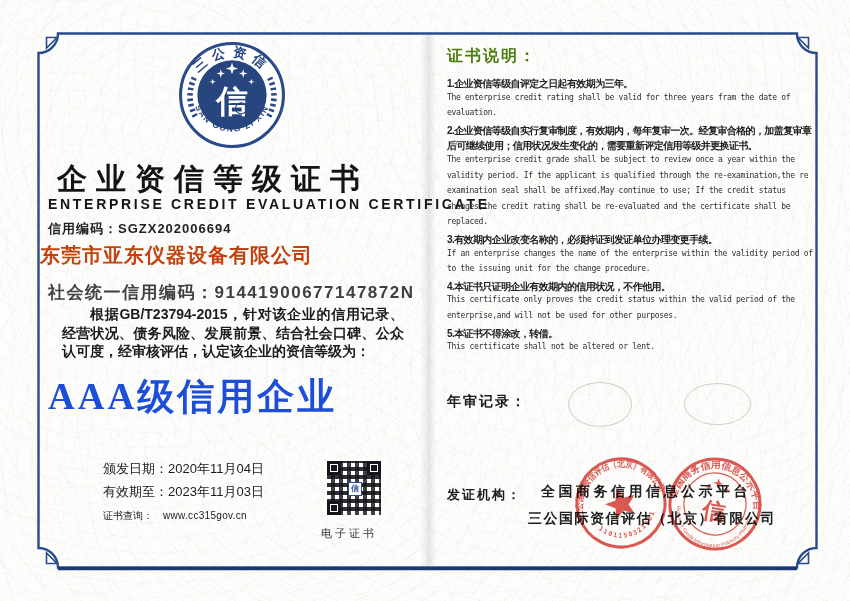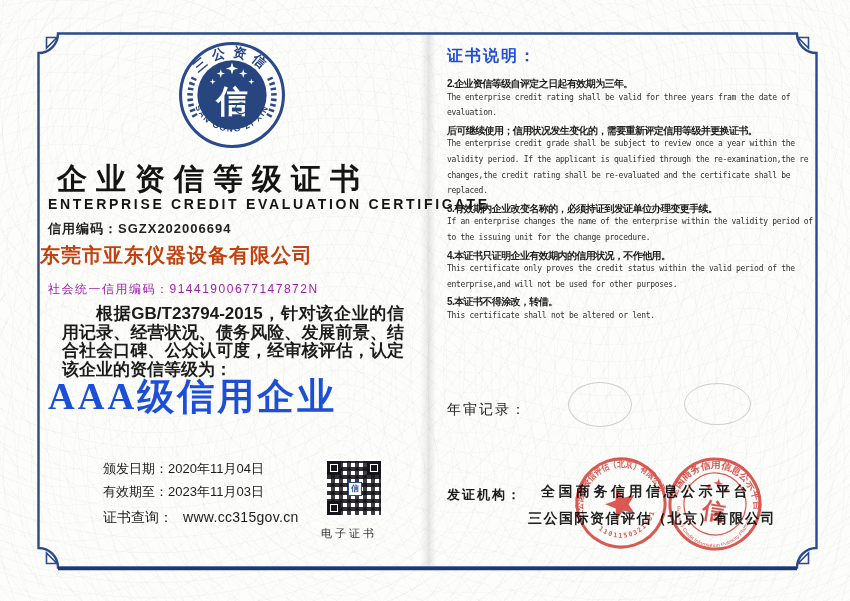--- a/index.html
+++ b/index.html
@@ -28,48 +28,48 @@
   .abs{position:absolute;}
   .ctr{text-align:left;}
   
   .logo-wrap{left:178px;top:41px;width:108px;height:108px;}
   .cert-title{left:48px;top:159px;width:368px;font-family:"Liberation Serif",serif;
     font-size:30px;font-weight:bold;color:#141414;letter-spacing:9px;text-indent:9px;white-space:nowrap;}
   .cert-title-en{left:48px;top:196px;width:368px;font-size:14px;font-weight:bold;color:#151515;
     letter-spacing:2.7px;white-space:nowrap;}
   .credit-code{left:48px;top:220px;width:368px;font-size:13px;font-weight:bold;color:#222;letter-spacing:1px;}
   .company{left:40px;top:242px;width:384px;font-size:20px;font-weight:bold;color:#c2410c;letter-spacing:1px;white-space:nowrap;}
-  .uscc{left:48px;top:281px;width:368px;font-size:12px;font-weight:normal;color:#a21caf;letter-spacing:1.5px;white-space:nowrap;}
-  .statement{left:62px;top:305px;width:342px;font-size:17px;font-weight:bold;color:#1b1b1b;
+  .uscc{left:48px;top:281px;width:368px;font-size:17px;font-weight:bold;color:#404040;letter-spacing:1.5px;white-space:nowrap;}
+  .statement{left:62px;top:305px;width:342px;font-size:14px;font-weight:bold;color:#1b1b1b;
     line-height:18.5px;text-align:justify;text-indent:2em;}
   .rating{left:48px;top:372px;width:368px;font-family:"Liberation Serif",serif;
     font-size:37px;font-weight:bold;color:#1d4ed8;letter-spacing:3px;white-space:nowrap;}
   .date-row{font-size:13px;font-weight:normal;color:#1b1b1b;white-space:nowrap;}
   .row-issue{left:103px;top:460px;}
   .row-valid{left:103px;top:483px;}
-  .row-query{left:103px;top:509px;font-size:14px;}
+  .row-query{left:103px;top:509px;font-size:10px;}
   .row-query .url{margin-left:10px;letter-spacing:.3px;}
   .qr{left:327px;top:461px;width:54px;height:54px;background-color:#fff;
     background-image:
       repeating-linear-gradient(0deg, transparent 0 4px, rgba(20,20,25,.88) 4px 8px),
       repeating-linear-gradient(90deg, #fff 0 4px, rgba(20,20,25,.82) 4px 8px);
     outline:2px solid #fff;}
   .qr-finder{position:absolute;width:8px;height:8px;background:#fff;border:3px solid #14141a;}
   .qr-f-tl{left:0;top:0;} .qr-f-tr{right:0;top:0;} .qr-f-bl{left:0;bottom:0;}
   .qr-finder::after{content:"";position:absolute;left:1px;top:1px;width:6px;height:6px;background:#14141a;}
   .qr-center{position:absolute;left:21px;top:21px;width:12px;height:12px;background:#fff;border:1px solid #2a4a8c;
     font-size:8px;line-height:12px;text-align:center;color:#2a4a8c;font-weight:bold;}
   .qr-caption{left:318px;top:526px;width:72px;font-size:11px;color:#333;letter-spacing:3px;text-indent:3px;}
   
-  .instr-heading{left:447px;top:46px;font-size:16px;font-weight:bold;color:#1d4ed8;letter-spacing:2px;white-space:nowrap;}
+  .instr-heading{left:447px;top:46px;font-size:16px;font-weight:bold;color:#4d7c0f;letter-spacing:2px;white-space:nowrap;}
   .terms{left:447px;top:77px;width:370px;}
   .term-line{height:15.6px;white-space:nowrap;}
   .term-line.zh{font-size:10px;font-weight:bold;color:#202020;letter-spacing:-0.6px;}
   .term-line.en{font-size:8px;font-family:"DejaVu Sans Mono",monospace;color:#2d2d2d;letter-spacing:-0.3px;}
-  .annual-label{left:447px;top:393px;font-size:14px;font-weight:normal;color:#1b1b1b;letter-spacing:2px;white-space:nowrap;margin-top:8px;}
+  .annual-label{left:447px;top:393px;font-size:14px;font-weight:bold;color:#1b1b1b;letter-spacing:2px;white-space:nowrap;}
   .oval{border:1px solid #cfcfca;border-radius:50%;}
   .oval1{left:568px;top:382px;width:62px;height:43px;}
   .oval2{left:684px;top:383px;width:65px;height:40px;}
   .issuer-label{left:447px;top:486px;font-size:13px;font-weight:bold;color:#1b1b1b;letter-spacing:2px;white-space:nowrap;}
   .issuer-l1{left:541px;top:483px;width:262px;font-size:14px;font-weight:bold;color:#202020;letter-spacing:3.5px;white-space:nowrap;}
   .issuer-l2{left:528px;top:510px;width:288px;font-size:14px;font-weight:bold;color:#202020;letter-spacing:1.5px;white-space:nowrap;}
   .stamp{mix-blend-mode:multiply;opacity:.88;}
   .stamp-a{left:573px;top:455px;width:96px;height:96px;}
   .stamp-b{left:666px;top:455px;width:98px;height:98px;}
 </style>
@@ -147,26 +147,28 @@
   <div class="qr-finder qr-f-tl"></div>
   <div class="qr-finder qr-f-tr"></div>
   <div class="qr-finder qr-f-bl"></div>
   <div class="qr-center">信</div>
 </div>
 <div class="abs ctr qr-caption">电子证书</div>
 
 <div class="abs instr-heading">证书说明：</div>
 
 <div class="abs terms">
-    <div class="term-line zh">2.企业资信等级自评定之日起有效期为三年。</div>
+    <div class="term-line zh">1.企业资信等级自评定之日起有效期为三年。</div>
     <div class="term-line en">The enterprise credit rating shall be valid for three years fram the date of</div>
     <div class="term-line en">evaluation.</div>
+    <div class="term-line zh">2.企业资信等级自实行复审制度，有效期内，每年复审一次。经复审合格的，加盖复审章</div>
     <div class="term-line zh">后可继续使用；信用状况发生变化的，需要重新评定信用等级并更换证书。</div>
     <div class="term-line en">The enterprise credit grade shall be subject to review once a year within the</div>
     <div class="term-line en">validity period. If the applicant is qualified through the re-examination,the re</div>
+    <div class="term-line en">examination seal shall be affixed.May continue to use; If the credit status</div>
     <div class="term-line en">changes,the credit rating shall be re-evaluated and the certificate shall be</div>
     <div class="term-line en">replaced.</div>
     <div class="term-line zh">3.有效期内企业改变名称的，必须持证到发证单位办理变更手续。</div>
     <div class="term-line en">If an enterprise changes the name of the enterprise within the validity period of</div>
     <div class="term-line en">to the issuing unit for the change procedure.</div>
     <div class="term-line zh">4.本证书只证明企业有效期内的信用状况，不作他用。</div>
     <div class="term-line en">This certificate only proves the credit status within the valid period of the</div>
     <div class="term-line en">enterprise,and will not be used for other purposes.</div>
     <div class="term-line zh">5.本证书不得涂改，转借。</div>
     <div class="term-line en">This certificate shall not be altered or lent.</div>

